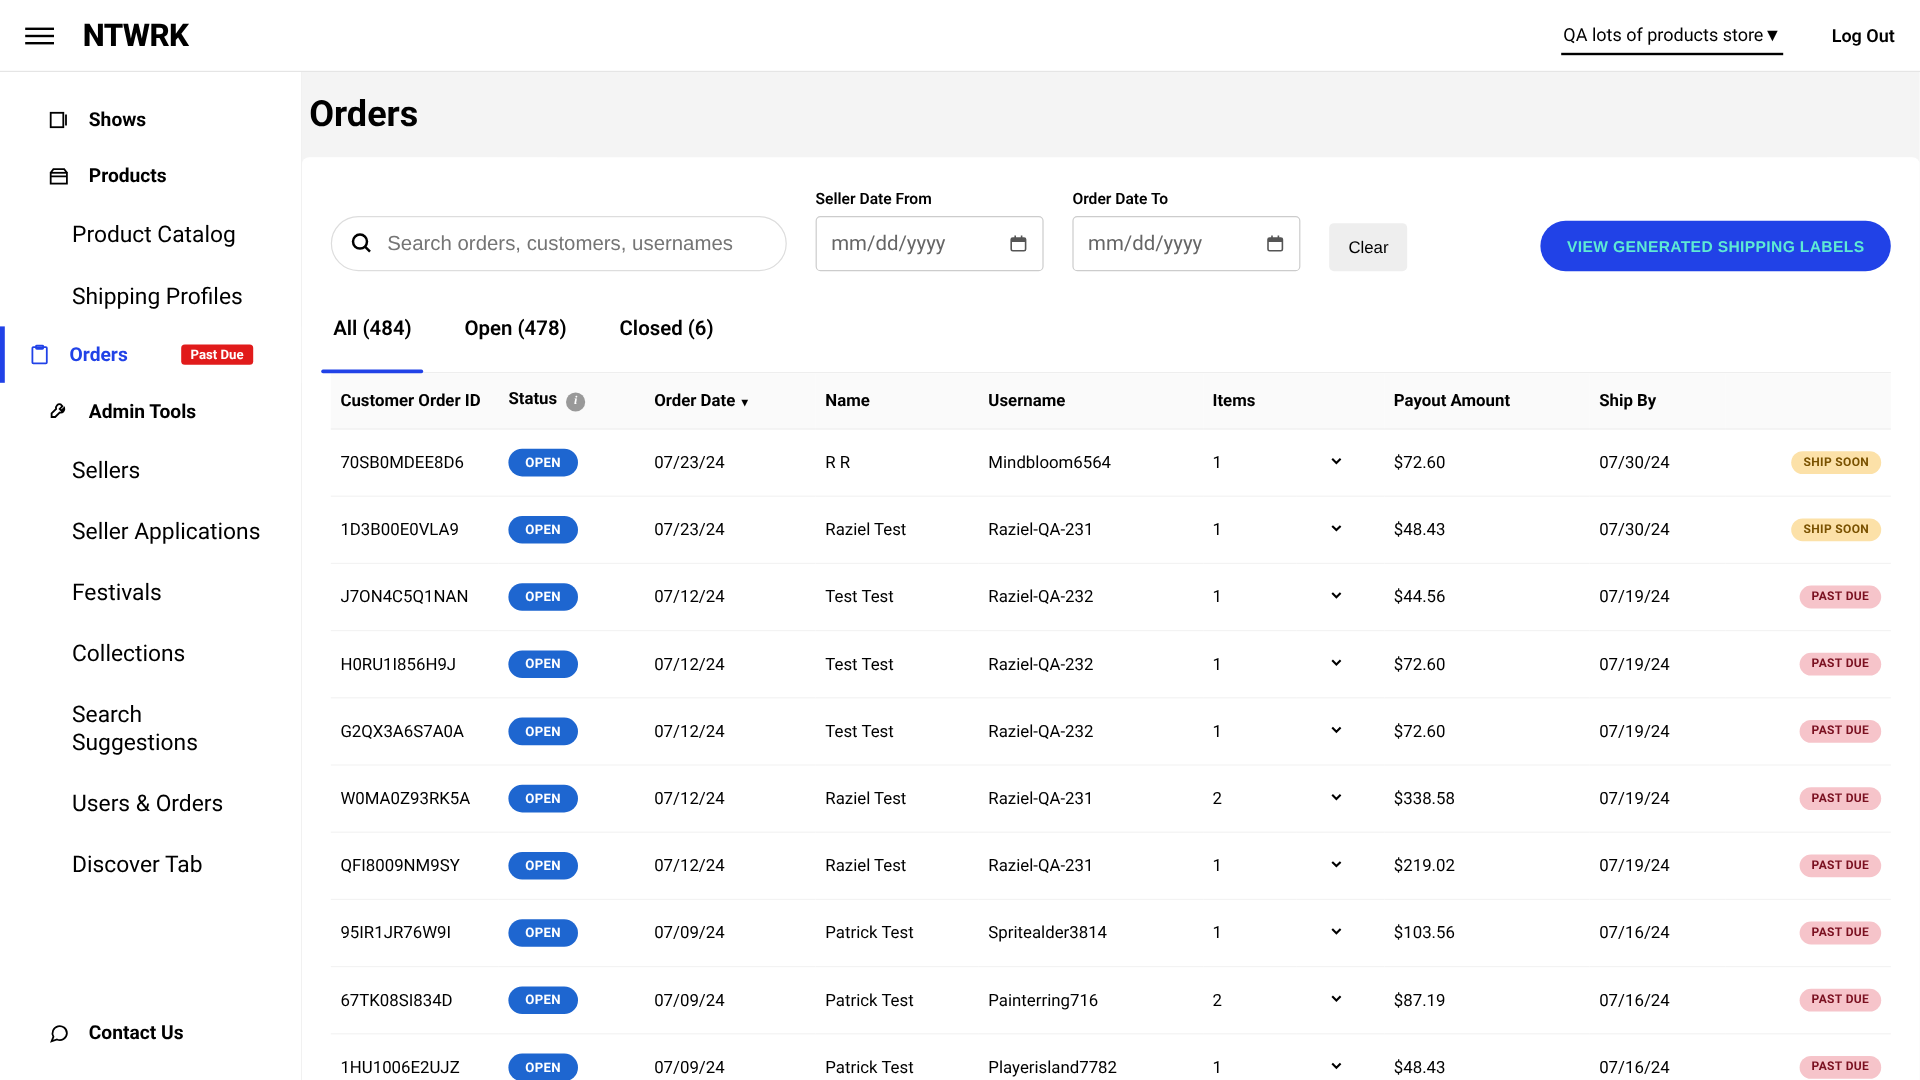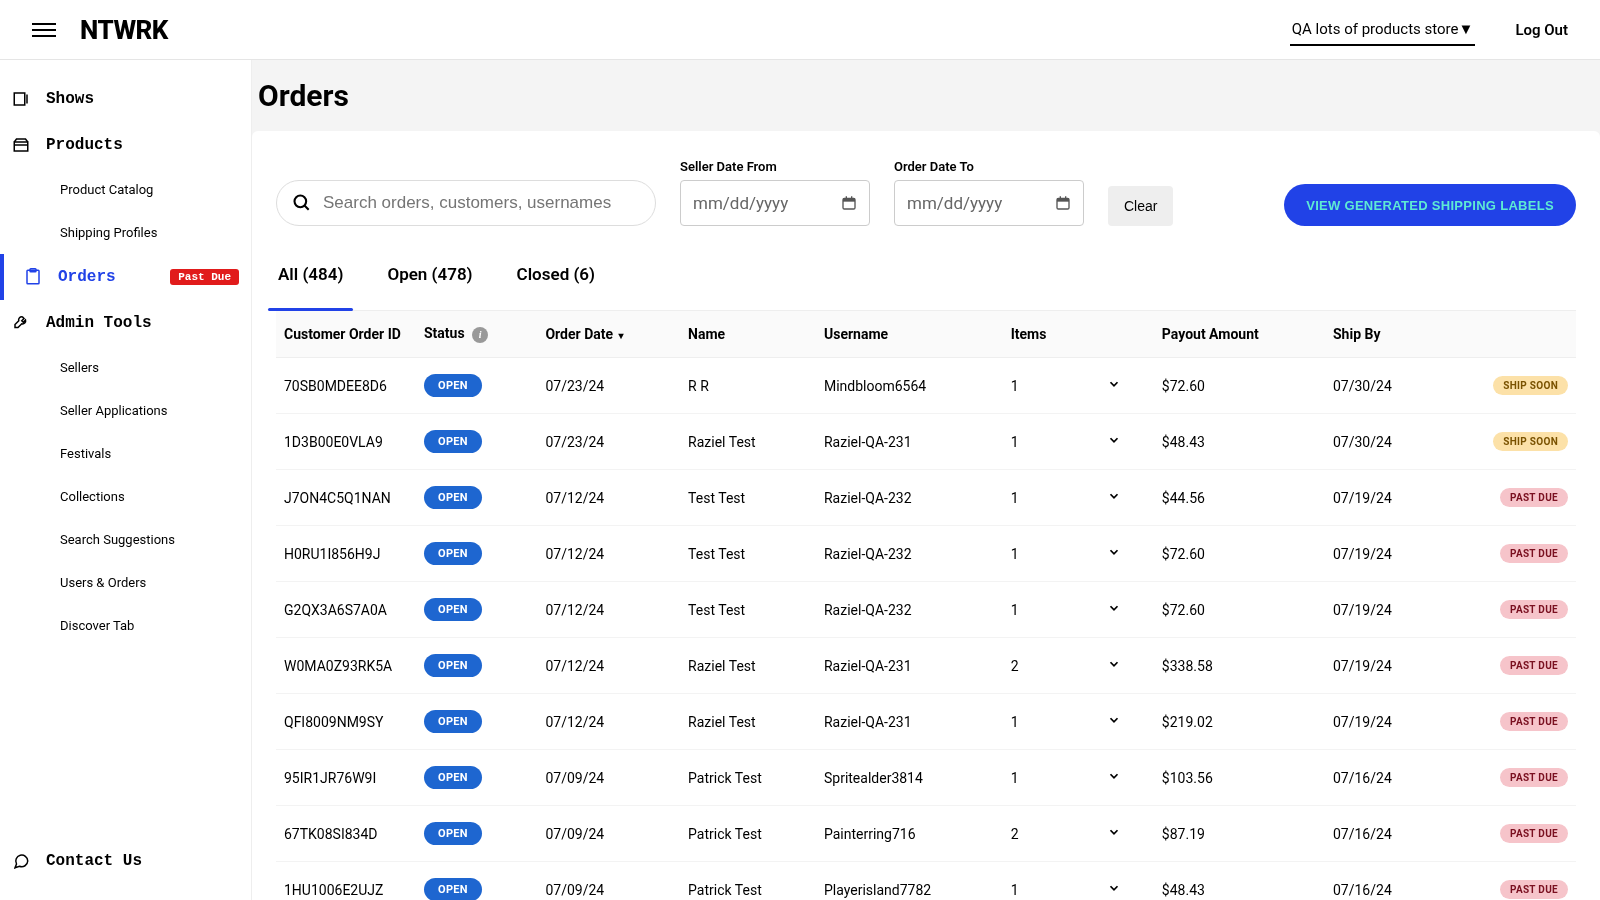--- a/index.html
+++ b/index.html
@@ -1,29 +1,29 @@
 <!DOCTYPE html>
 <html><head>
 <meta charset="utf-8">
 <style>
 * { box-sizing: border-box; margin: 0; padding: 0; }
 body { font-family: -apple-system, BlinkMacSystemFont, "Segoe UI", Roboto, Helvetica, Arial, sans-serif; background: #fff; color: #000; overflow-x: hidden; }
 
-.topbar { display: flex; align-items: center; height: 60px; padding: 0 32px; border-bottom: 1px solid #e5e5e5; }
+.topbar { display: flex; align-items: center; height: 60px; padding: 0 21px; border-bottom: 1px solid #e5e5e5; }
 .hamburger { width: 24px; height: 24px; display:flex; flex-direction:column; justify-content:center; gap:4px; cursor:pointer; margin-right: 24px;}
 .hamburger span { display:block; height:2px; background:#000; width:100%; }
 .logo { font-weight: 800; font-size: 26px; letter-spacing: -0.5px; }
 .topbar-spacer { flex:1; }
 .store-select { display:flex; align-items:center; border-bottom: 2px solid #000; padding: 6px 2px; font-size:15px; cursor:pointer; margin-right: 40px;}
 .logout { font-size: 15px; font-weight: 600; cursor:pointer; }
 
 .layout { display:flex; height: calc(900px - 60px); }
 .sidebar { width: 252px; border-right: 1px solid #eee; display:flex; flex-direction:column; padding-top: 16px; }
-.sb-item { display:flex; align-items:center; gap: 16px; padding: 14px 12px; cursor:pointer; font-weight:700; font-size:16px;font-family:Liberation Mono, monospace;}
-.sb-subitem { padding: 14px 24px 14px 60px; cursor:pointer; font-size:13px; }
+.sb-item { display:flex; align-items:center; gap: 16px; padding: 14px 40px; cursor:pointer; font-weight:700; font-size:16px;}
+.sb-subitem { padding: 14px 24px 14px 60px; cursor:pointer; font-size:19px; }
 .sb-item.active { color:#2142e7; border-left: 4px solid #2142e7; padding-left:20px; background:#fff;}
 .sb-badge { background:#e11b1b; color:#fff; font-size:11px; font-weight:700; padding:2px 8px; border-radius:3px; margin-left:auto;}
 .sb-icon { width:18px; height:18px; display:inline-flex; align-items:center; justify-content:center;}
 .sb-spacer { flex:1; }
 
 .main { flex:1; background:#f4f4f4; overflow:auto; }
 .page-title { font-size: 30px; font-weight:700; padding: 18px 0 18px 2px; margin-left: 4px;}
 .card { background:#fff; border-radius: 6px 6px 0 0; padding: 28px 24px 0 24px; margin-left:0; }
 
 .controls { display:flex; align-items:flex-end; gap: 24px; flex-wrap:nowrap; }

